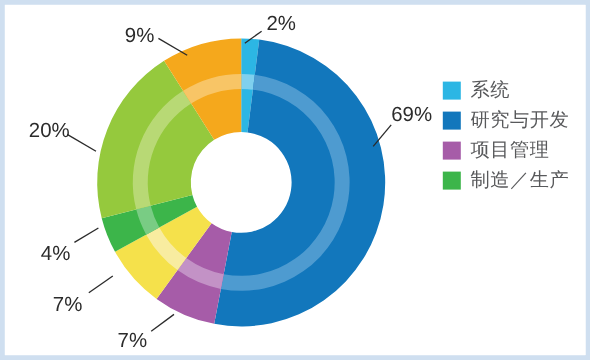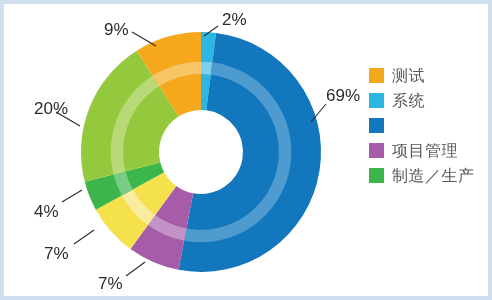--- a/index.html
+++ b/index.html
@@ -100,35 +100,32 @@
           <line x1="128" y1="28" x2="152" y2="42" stroke="#2b2b2b" stroke-width="1.1"></line>
         </g>
     </svg>
 
     <div id="pct-label-group">
         <div class="pct-label" style="left: 218px; top: 6px;">2%</div>
         <div class="pct-label" style="left: 322px; top: 82px;">69%</div>
         <div class="pct-label" style="left: 94px; top: 270px;">7%</div>
         <div class="pct-label" style="left: 40px; top: 240px;">7%</div>
         <div class="pct-label" style="left: 30px; top: 198px;">4%</div>
-        <div class="pct-label" style="left: 30px; top: 95px;">20%</div>
+        <div class="pct-label" style="left: 20px; top: 95px;">20%</div>
         <div class="pct-label" style="left: 100px; top: 16px;">9%</div>
       </div>
 
     <div class="legend" id="legend">
-        <div class="legend-item">
-          <span class="legend-swatch" style="background: rgb(245, 168, 28);"></span>
-          <span class="legend-label">测试</span>
-        </div>
         <div class="legend-item">
           <span class="legend-swatch" style="background: rgb(44, 182, 228);"></span>
           <span class="legend-label">系统</span>
         </div>
         <div class="legend-item">
           <span class="legend-swatch" style="background: rgb(18, 119, 188);"></span>
+          <span class="legend-label">研究与开发</span>
         </div>
         <div class="legend-item">
           <span class="legend-swatch" style="background: rgb(166, 92, 168);"></span>
           <span class="legend-label">项目管理</span>
         </div>
         <div class="legend-item">
           <span class="legend-swatch" style="background: rgb(60, 181, 74);"></span>
           <span class="legend-label">制造／生产</span>
         </div>
       </div>

